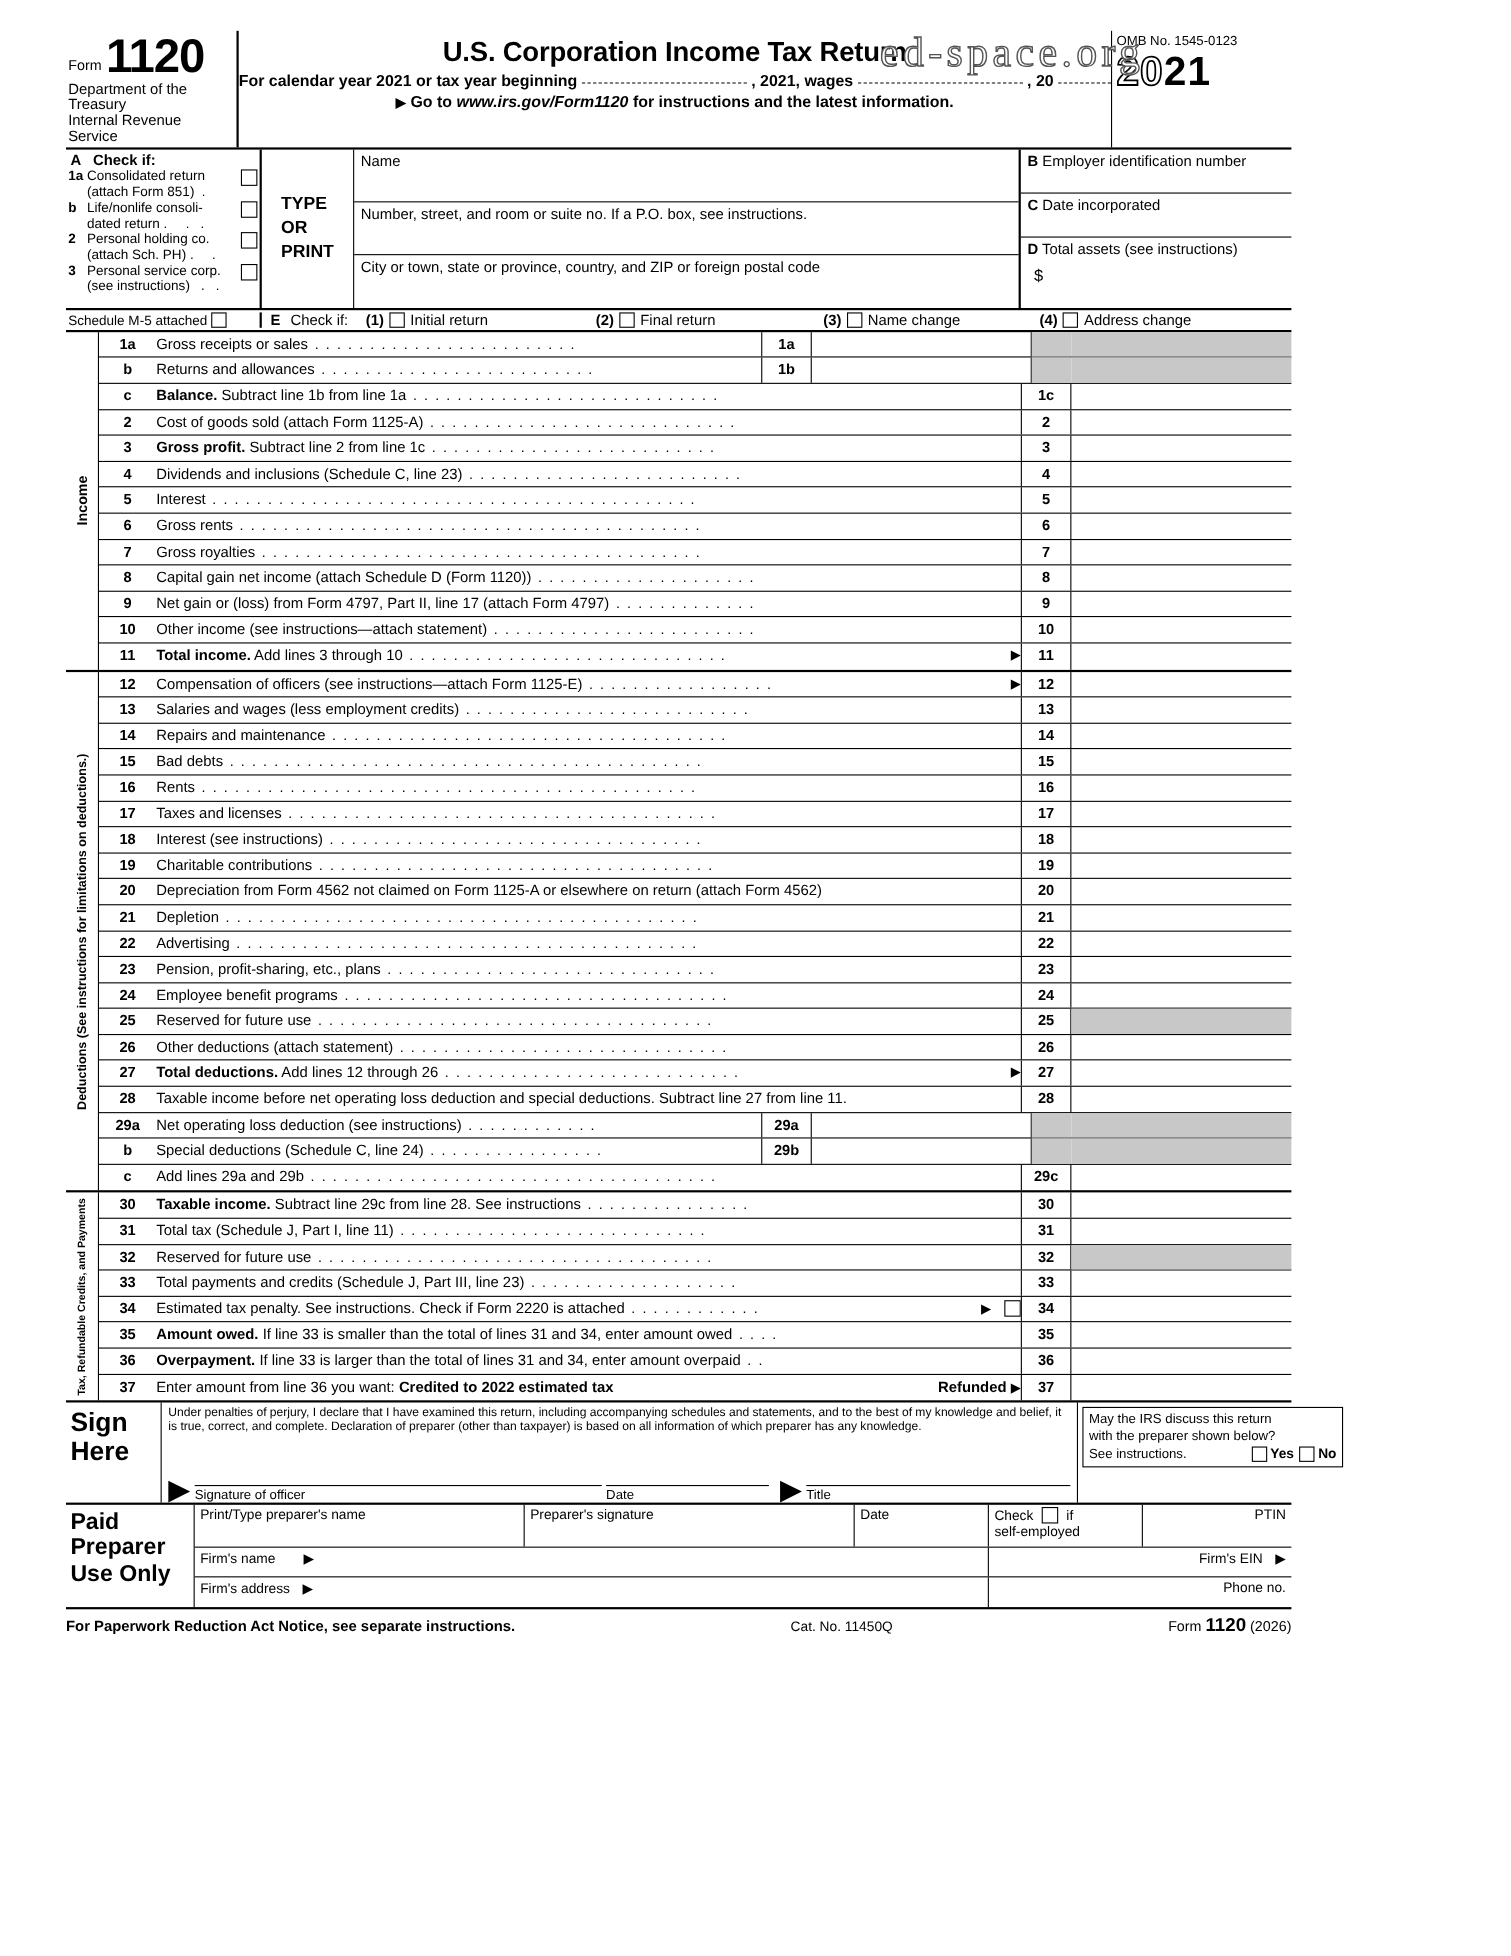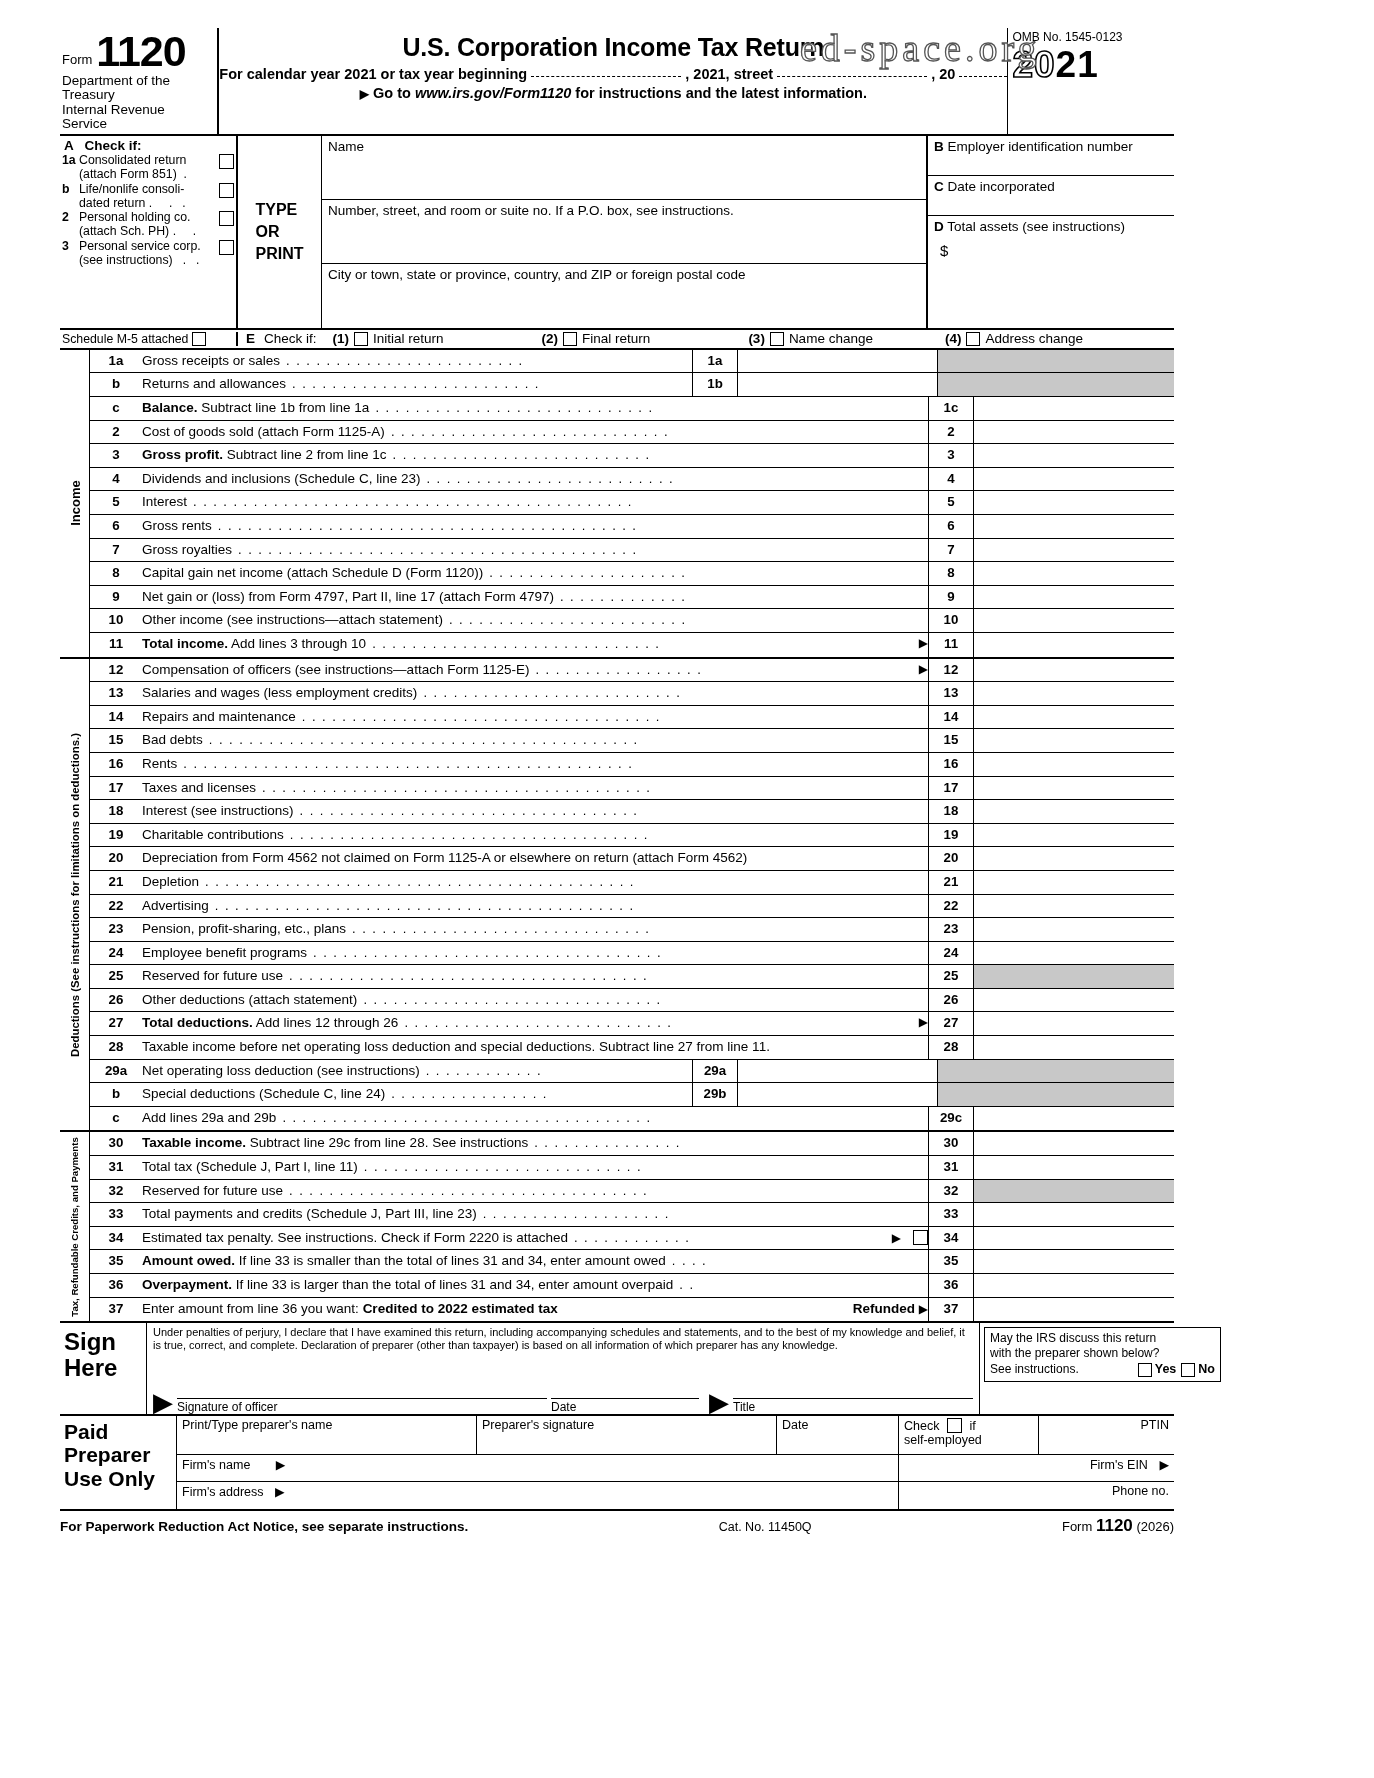--- a/index.html
+++ b/index.html
@@ -48,21 +48,21 @@
   .colA{ width:178px; border-right:2.6px solid #000; padding:1px 2px 0 2px;}
   .aTitle{ font-size:13.5px; font-weight:bold; margin:1px 0 1px 2px;}
   .aRow{ display:flex; align-items:flex-start; font-size:12.3px; line-height:1.13; margin-bottom:1px; }
   .aNum{ font-weight:bold; width:17px; flex:none; text-align:left;}
   .aTxt{ flex:1; }
   .cbox{ width:15px; height:15px; border:1.3px solid #000; flex:none; margin-left:2px; background:#fff;}
   .dotsm{ font-size:12px; }
   .typeor{ width:84px; border-right:1.4px solid #000; display:flex; align-items:center; justify-content:center;}
   .typeor div{ font-size:16px; font-weight:bold; line-height:1.35;}
   .nameCol{ flex:1; }
-  .nameCell{ height:64px; border-bottom:1.4px solid #000; padding:3px 0 0 6px; font-size:13.5px;}
+  .nameCell{ height:48px; border-bottom:1.4px solid #000; padding:3px 0 0 6px; font-size:13.5px;}
   .nameCell:last-child{ border-bottom:none;}
   .bdCol{ width:248px; border-left:2.6px solid #000;}
   .bdCell{ height:40px; border-bottom:1.4px solid #000; padding:3px 0 0 6px; font-size:13.5px;}
   .bdCell:last-child{ border-bottom:none;}
   .bdCell b{ font-weight:bold;}
   .dollar{ font-size:15px; margin-top:8px; margin-left:6px;}
 
   
   .rowE{ display:flex; border-bottom:2.6px solid #000; align-items:center; height:20px;}
   .eLeft{ width:178px; border-right:2.6px solid #000; display:flex; align-items:center; font-size:12.3px; padding-left:2px;}
@@ -146,21 +146,21 @@
       <div class="dept">
         <div>Department of the Treasury</div>
         <div>Internal Revenue Service</div>
       </div>
     </div>
     <div class="hdr-mid">
       <div class="title">U.S. Corporation Income Tax Return</div>
       <div class="subt">
         <span>For calendar year 2021 or tax year beginning</span>
         <span class="dashfill" style="width:150px"></span>
-        <span>, 2021, street</span>
+        <span>, 2021, wages</span>
         <span class="dashfill" style="width:150px"></span>
         <span>, 20</span>
         <span class="dashfill" style="width:48px"></span>
       </div>
       <div class="goto">
         <span class="arw">▶</span>
         <span>Go to</span>
         <i>www.irs.gov/Form1120</i>
         <span>for instructions and the latest information.</span>
       </div>

